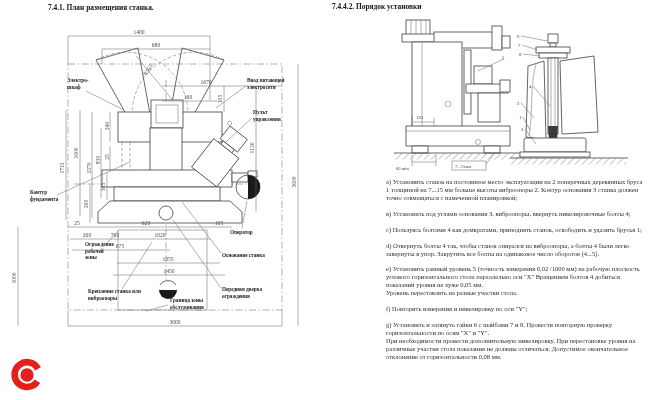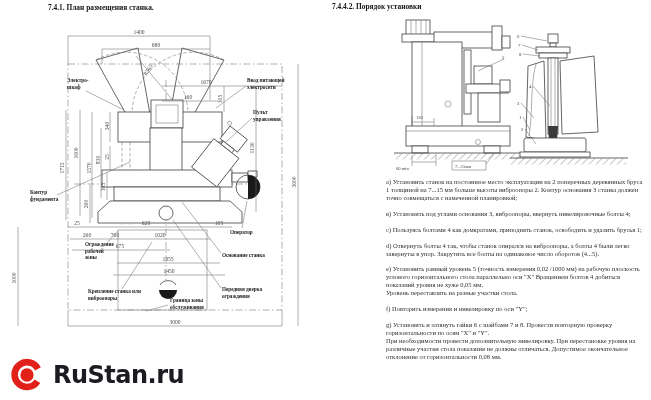--- a/index.html
+++ b/index.html
@@ -279,14 +279,13 @@
   <p>f) Повторить измерения и нивелировку по оси "Y";</p>
   <p>g) Установить и затянуть гайки 6 с шайбами 7 и 8. Провести повторную проверку горизонтальности по осям "X" и "Y".
 При необходимости провести дополнительную нивелировку. При перестановке уровня на различные участки стола показания не должны отличаться. Допустимое окончательное отклонение от горизонтальности 0,08 мм.</p>
 </div>
 
 <div id="logo">
   <svg width="38" height="38" viewBox="0 0 40 40">
     <path d="M31.5,13.5 A13,13 0 1 0 31,26.5" stroke="#E3211B" stroke-width="7" fill="none"></path>
     <circle cx="20" cy="20" r="7" fill="#E3211B"></circle>
   </svg>
-  <span id="logo-text">RuStan.ru</span>
 </div>
 
 </body></html>

